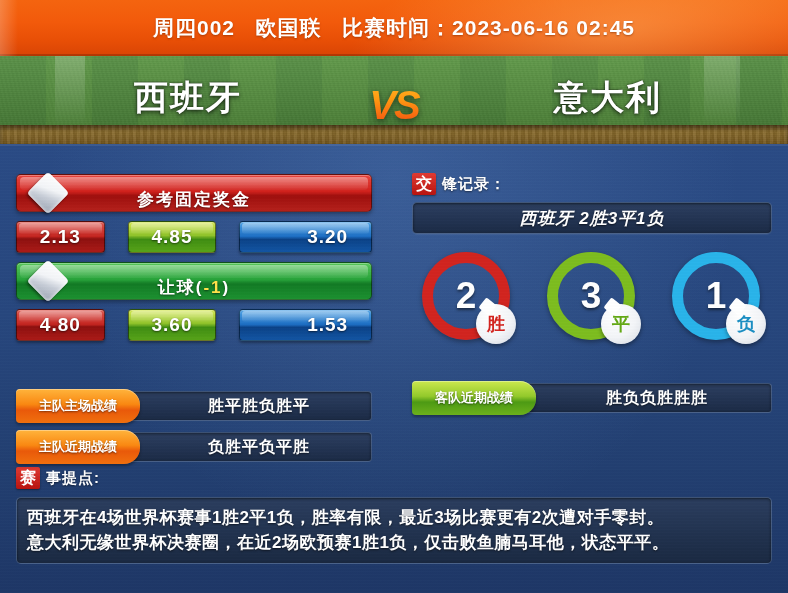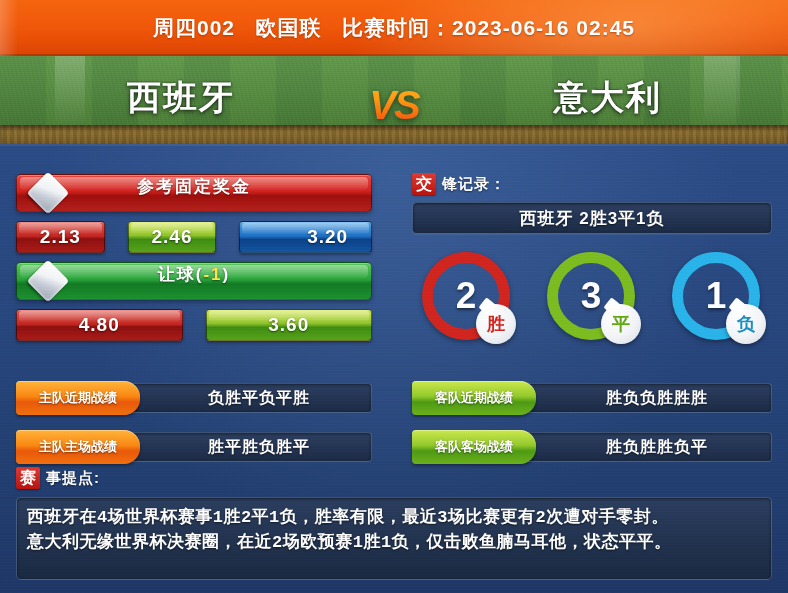--- a/index.html
+++ b/index.html
@@ -53,21 +53,21 @@
       repeating-linear-gradient(0deg,rgba(0,0,0,.12) 0 1px,rgba(255,255,255,.05) 1px 2px),
       repeating-linear-gradient(78deg,rgba(255,255,255,.05) 0 2px,rgba(0,0,0,.07) 2px 4px);
   }
   .turf .glowL{position:absolute;left:55px;top:0;width:30px;height:70px;background:linear-gradient(180deg,rgba(255,255,255,.20),rgba(255,255,255,0));}
   .turf .glowR{position:absolute;right:48px;top:0;width:36px;height:70px;background:linear-gradient(180deg,rgba(255,255,255,.18),rgba(255,255,255,0));}
   .team{
     position:absolute;top:18px;height:48px;display:flex;align-items:center;
     color:#fff;font-size:34px;font-weight:bold;letter-spacing:2px;
     text-shadow:0 2px 4px rgba(0,0,0,.55),0 0 2px rgba(0,0,0,.7);
   }
-  .team.home{left:1px;width:360px;justify-content:center;}
+  .team.home{left:8px;width:360px;justify-content:center;}
   .team.away{right:0;width:360px;justify-content:center;}
   .vs{
     position:absolute;left:50%;top:8px;transform:translateX(-50%);
     width:110px;height:82px;display:flex;align-items:center;justify-content:center;
     font-size:40px;font-weight:bold;font-style:italic;
     background:linear-gradient(180deg,#ffd23f 0%,#ff9b12 42%,#f1470f 78%,#cf1f06 100%);
     -webkit-background-clip:text;background-clip:text;color:transparent;
     filter:drop-shadow(0 2px 3px rgba(0,0,0,.5));
     letter-spacing:-2px;
   }
@@ -84,21 +84,21 @@
     content:"";position:absolute;inset:0;opacity:.18;pointer-events:none;
     background:repeating-linear-gradient(0deg,rgba(255,255,255,.05) 0 1px,rgba(0,0,0,.05) 1px 3px);
   }
   .col{position:absolute;top:0;}
   .col.left{left:16px;width:356px;}
   .col.right{left:412px;width:360px;}
 
   
   .titlebar{
     position:relative;height:36px;border-radius:5px;overflow:visible;
-    display:flex;align-items:flex-start;justify-content:center;
+    display:flex;align-items:flex-end;justify-content:center;
     color:#fff;font-size:17px;font-weight:bold;letter-spacing:2px;
     text-shadow:0 1px 2px rgba(0,0,0,.5);
     border:1px solid rgba(0,0,0,.45);
     box-shadow:0 2px 4px rgba(0,0,0,.35),inset 0 1px 0 rgba(255,255,255,.3);
   }
   .titlebar.red{background:linear-gradient(180deg,#e8443d 0%,#d1211c 46%,#9e0f0d 58%,#b5201b 100%);}
   .titlebar.green{background:linear-gradient(180deg,#57c85a 0%,#27a33a 46%,#127a24 58%,#1c9130 100%);}
   .titlebar .gloss{
     position:absolute;left:3px;right:3px;top:2px;height:13px;border-radius:4px;
     background:linear-gradient(180deg,rgba(255,255,255,.40),rgba(255,255,255,.04));
@@ -142,20 +142,21 @@
 
   
   .darkbar{
     height:30px;border-radius:5px;margin-top:6px;
     background:linear-gradient(180deg,#2c3f60 0%,#223352 55%,#1b2a45 100%);
     border:1px solid rgba(150,185,240,.30);
     box-shadow:inset 0 1px 3px rgba(0,0,0,.55),0 1px 0 rgba(255,255,255,.06);
     display:flex;align-items:center;justify-content:center;
     color:#fff;font-size:17px;font-weight:bold;letter-spacing:1px;
     text-shadow:0 1px 2px rgba(0,0,0,.6);
+    font-style:italic;
   }
 
   
   .rings{display:flex;justify-content:space-between;margin-top:18px;padding:0 12px 0 10px;}
   .ring-wrap{position:relative;width:88px;height:88px;}
   .ring{
     position:absolute;inset:0;border-radius:50%;
     border:11px solid #d2241f;box-sizing:border-box;
     box-shadow:0 2px 5px rgba(0,0,0,.35);
   }
@@ -200,25 +201,24 @@
     box-shadow:inset 0 1px 3px rgba(0,0,0,.5);
     display:flex;align-items:center;justify-content:center;
     color:#fff;font-size:16px;font-weight:bold;letter-spacing:1px;
     text-shadow:0 1px 2px rgba(0,0,0,.6);
     padding-left:26px;box-sizing:border-box;
   }
 
   
   .notes{position:absolute;left:16px;top:322px;width:756px;}
   .notes-box{
-    margin-top:7px;border-radius:5px;padding:7px 10px 24px;
+    margin-top:7px;border-radius:5px;padding:7px 10px 8px;
     background:linear-gradient(180deg,#2b3e5f 0%,#21324f 55%,#1a2942 100%);
     border:1px solid rgba(150,185,240,.30);
     box-shadow:inset 0 1px 3px rgba(0,0,0,.55);
-    font-family:Liberation Mono, monospace;
   }
   .notes-line{
     color:#fff;font-size:17px;font-weight:bold;line-height:25px;letter-spacing:.5px;
     text-shadow:0 1px 2px rgba(0,0,0,.6);white-space:nowrap;
   }
 </style>
 </head>
 <body>
 
 <div class="stage">
@@ -248,21 +248,21 @@
         <span class="label">参考固定奖金</span>
       </div>
 
       <div class="odds-row">
         <div class="odd red">
           <div class="gloss"></div>
           <span>2.13</span>
         </div>
         <div class="odd lime">
           <div class="gloss"></div>
-          <span>2.46</span>
+          <span>4.85</span>
         </div>
         <div class="odd blue">
           <div class="gloss"></div>
           <span>3.20</span>
         </div>
       </div>
 
       <div class="titlebar green" style="margin-top:9px;">
         <div class="gloss"></div>
         <span class="diamond"></span>
@@ -270,20 +270,24 @@
       </div>
 
       <div class="odds-row">
         <div class="odd red">
           <div class="gloss"></div>
           <span>4.80</span>
         </div>
         <div class="odd lime">
           <div class="gloss"></div>
           <span>3.60</span>
+        </div>
+        <div class="odd blue">
+          <div class="gloss"></div>
+          <span>1.53</span>
         </div>
       </div>
     </div>
 
     <div class="col right" style="top:28px;">
       <div class="mini-head">
         <span class="mini-badge">交</span>
         <span class="mini-text">锋记录：</span>
       </div>
       <div class="darkbar">西班牙 2胜3平1负</div>
@@ -307,39 +311,35 @@
           <div class="ring blue"></div>
           <div class="ring-num">1</div>
           <div class="ring-badge">
               <span class="bw-blue">负</span>
             </div>
         </div>
       </div>
     </div>
 
     <div class="col left" style="top:228px;">
+      <div class="formrow" style="margin-top:19px;">
+        <div class="tag orange">主队主场战绩</div>
+        <div class="bar">胜平胜负胜平</div>
+      </div>
       <div class="formrow">
         <div class="tag orange">主队近期战绩</div>
         <div class="bar">负胜平负平胜</div>
-      </div>
-      <div class="formrow" style="margin-top:19px;">
-        <div class="tag orange">主队主场战绩</div>
-        <div class="bar">胜平胜负胜平</div>
       </div>
     </div>
 
     <div class="col right" style="top:228px;">
       <div class="formrow">
         <div class="tag green">客队近期战绩</div>
         <div class="bar">胜负负胜胜胜</div>
       </div>
-      <div class="formrow" style="margin-top:19px;">
-        <div class="tag green">客队客场战绩</div>
-        <div class="bar">胜负胜胜负平</div>
-      </div>
     </div>
 
     <div class="notes">
       <div class="mini-head">
         <span class="mini-badge">赛</span>
         <span class="mini-text">事提点:</span>
       </div>
       <div class="notes-box">
         <div class="notes-line">西班牙在4场世界杯赛事1胜2平1负，胜率有限，最近3场比赛更有2次遭对手零封。</div>
         <div class="notes-line">意大利无缘世界杯决赛圈，在近2场欧预赛1胜1负，仅击败鱼腩马耳他，状态平平。</div>

